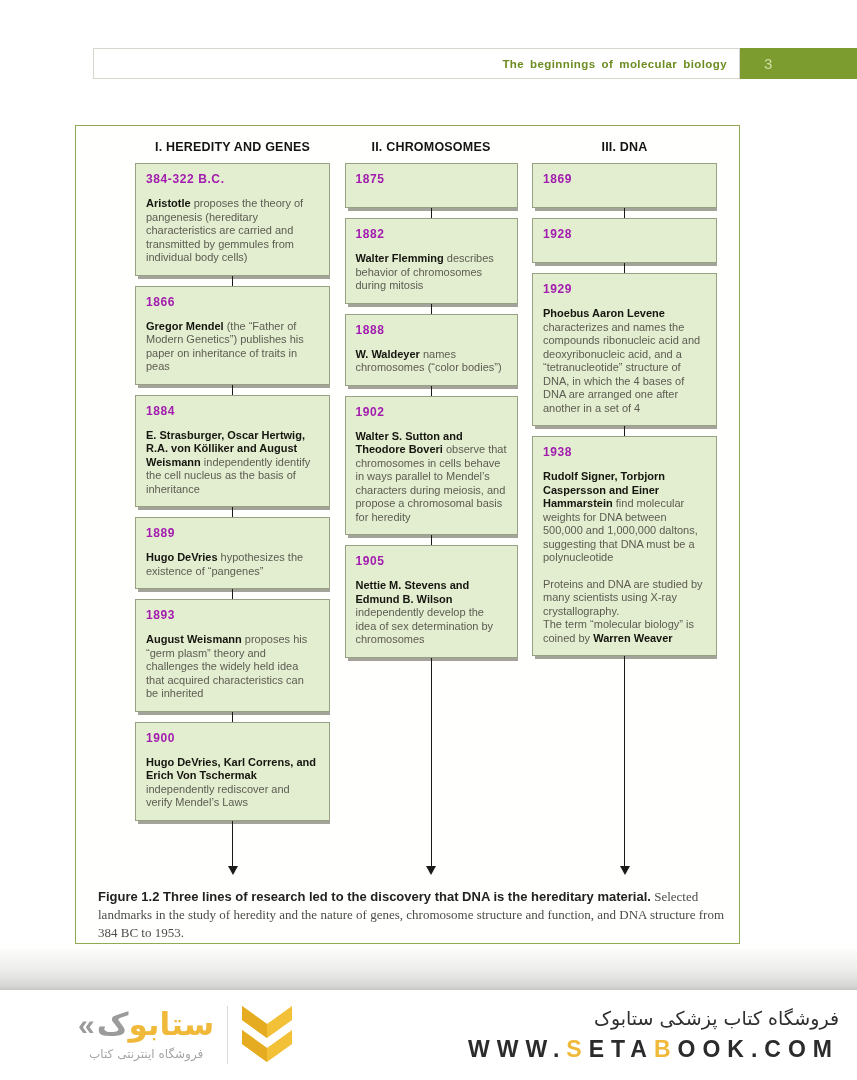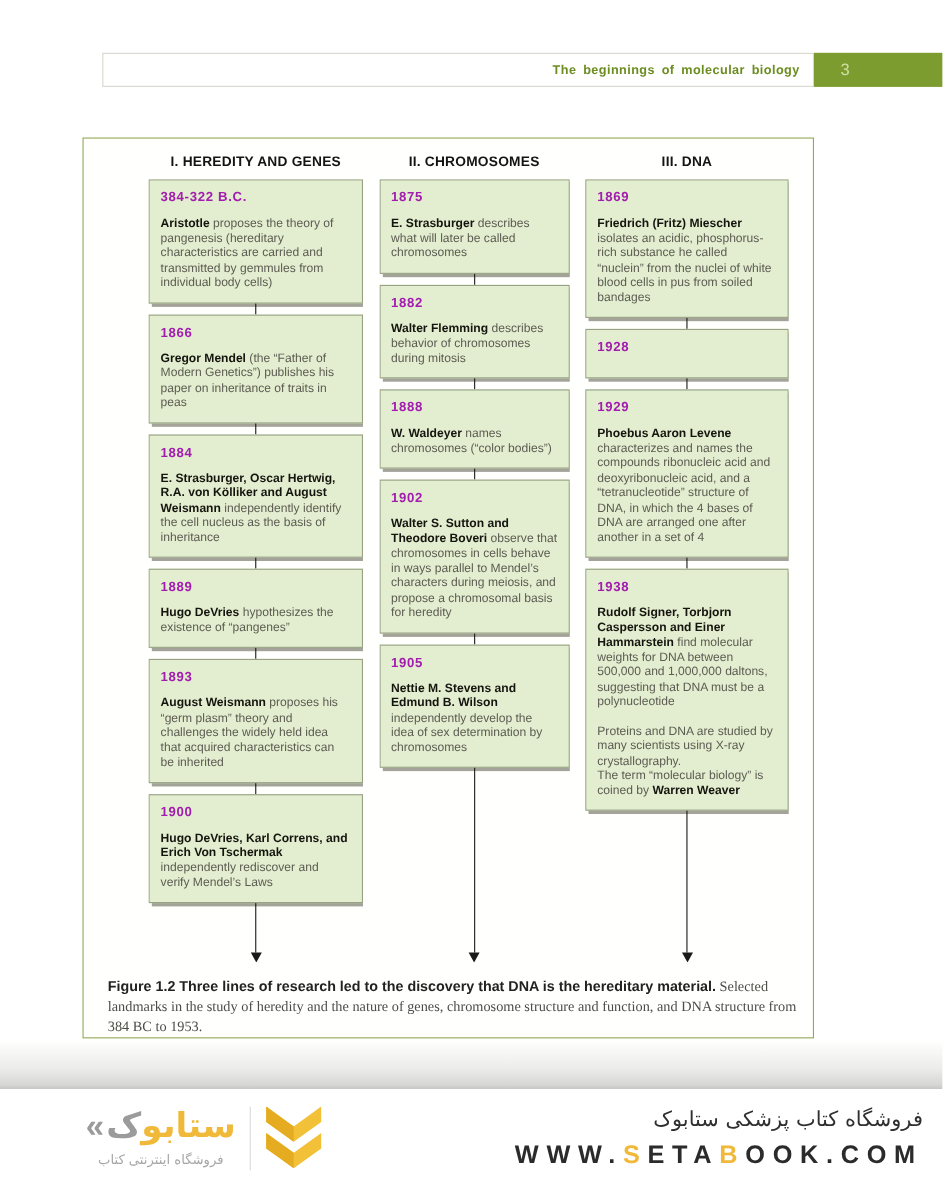--- a/index.html
+++ b/index.html
@@ -115,21 +115,20 @@
               <div class="arrow-line"></div>
               <div class="arrow-head"></div>
             </div>
           </div>
       </div>
       <div class="tcol" style="width:173px">
         <div class="tcol-title">II. CHROMOSOMES</div>
         <div class="tcol-body">
             <div class="event-box">
               <div class="event-year">1875</div>
-              <p class="event-text"><span class="b">E. Strasburger</span><span> describes what will later be called chromosomes</span></p>
             </div>
             <div class="connector"></div>
             <div class="event-box">
               <div class="event-year">1882</div>
               <p class="event-text"><span class="b">Walter Flemming</span><span> describes behavior of chromosomes during mitosis</span></p>
             </div>
             <div class="connector"></div>
             <div class="event-box">
               <div class="event-year">1888</div>
               <p class="event-text"><span class="b">W. Waldeyer</span><span> names chromosomes (“color bodies”)</span></p>
@@ -148,21 +147,20 @@
               <div class="arrow-line"></div>
               <div class="arrow-head"></div>
             </div>
           </div>
       </div>
       <div class="tcol" style="width:185px">
         <div class="tcol-title">III. DNA</div>
         <div class="tcol-body">
             <div class="event-box">
               <div class="event-year">1869</div>
-              <p class="event-text"><span class="b">Friedrich (Fritz) Miescher</span><span> isolates an acidic, phosphorus-rich substance he called “nuclein” from the nuclei of white blood cells in pus from soiled bandages</span></p>
             </div>
             <div class="connector"></div>
             <div class="event-box">
               <div class="event-year">1928</div>
             </div>
             <div class="connector"></div>
             <div class="event-box">
               <div class="event-year">1929</div>
               <p class="event-text"><span class="b">Phoebus Aaron Levene</span><span> characterizes and names the compounds ribonucleic acid and deoxyribonucleic acid, and a “tetranucleotide” structure of DNA, in which the 4 bases of DNA are arranged one after another in a set of 4</span></p>
             </div>

